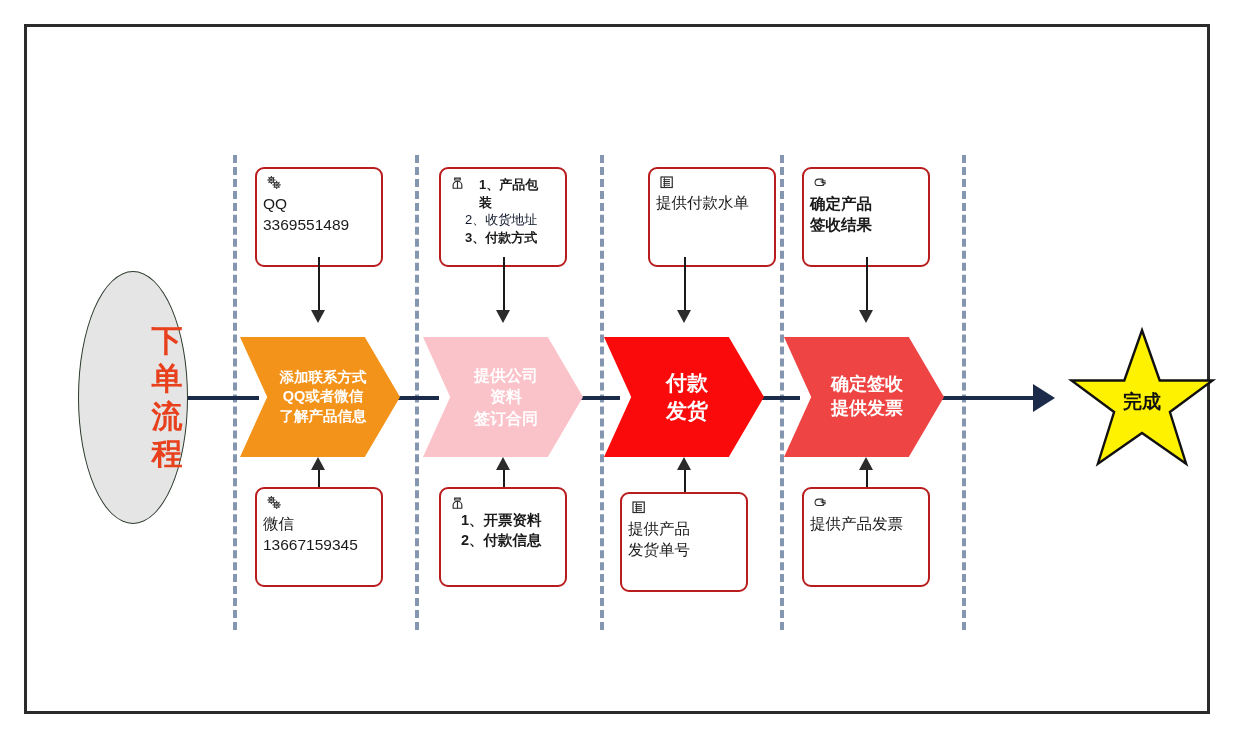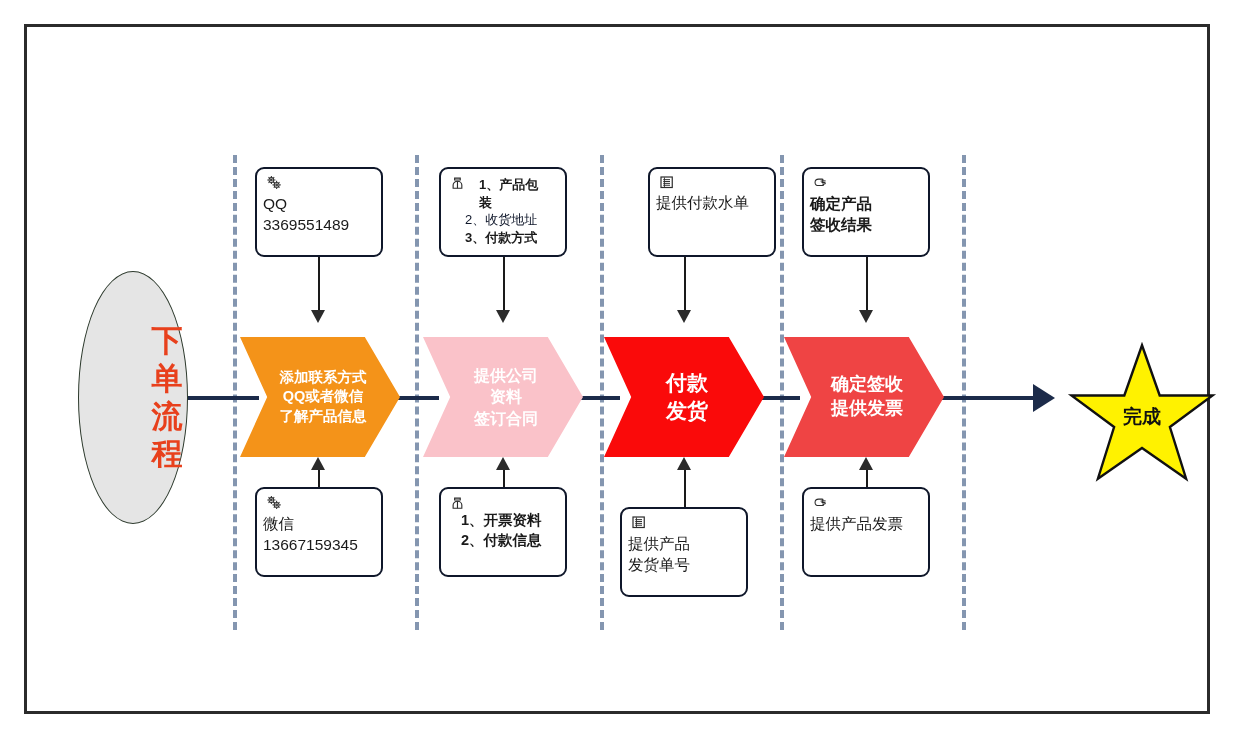--- a/index.html
+++ b/index.html
@@ -99,22 +99,22 @@
   .chev-2 { background: #fac2c9; }
   .chev-2 .ctext { font-size: 16px; }
   .chev-3 { background: #fa0a0a; }
   .chev-3 .ctext { font-size: 21px; }
   .chev-4 { background: #ef4444; }
   .chev-4 .ctext { font-size: 18px; }
   
   .note {
     position: absolute;
     width: 128px;
-    height: 90px;
-    border: 2px solid #0f172a;
+    height: 100px;
+    border: 2px solid #b91c1c;
     border-radius: 9px;
     background: #ffffff;
     box-sizing: border-box;
     padding: 5px 18px 6px 6px;
   }
   .note .nicon {
     position: absolute;
     left: 7px;
     top: 5px;
     width: 20px;
@@ -163,21 +163,21 @@
     position: absolute;
     width: 0; height: 0;
     border-left: 7px solid transparent;
     border-right: 7px solid transparent;
     border-bottom: 13px solid #2b2b2b;
   }
   
   #finish-star {
     position: absolute;
     left: 1040px;
-    top: 315px;
+    top: 300px;
     width: 150px;
     height: 143px;
     font-family: Liberation Mono, monospace;
   }
   #finish-star .star-label {
     position: absolute;
     left: 0;
     top: 62px;
     width: 150px;
     text-align: center;
@@ -323,21 +323,21 @@
 
     <div class="chevron chev-3" style="left:577px;">
       <div class="ctext">
         <div>付款</div>
         <div>发货</div>
       </div>
     </div>
 
     <div class="vconn" style="left:657px; top:442px; height:55px;"></div>
     <div class="vhead-up" style="left:650px; top:430px;"></div>
-    <div class="note" style="left:593px; top:480px;font-family:Liberation Serif, serif;">
+    <div class="note" style="left:593px; top:465px;font-family:Liberation Serif, serif;">
       <span class="nicon">
         <svg viewBox="0 0 24 24" width="20" height="18">
           <rect x="4" y="4" width="15" height="14" fill="none" stroke="#2b2b2b" stroke-width="1.6"></rect>
           <g stroke="#2b2b2b" stroke-width="1.3">
             <path d="M7 7.5h9M7 10h9M7 12.5h9M7 15h9"></path>
           </g>
           <path d="M8.6 4.6v12.8" stroke="#2b2b2b" stroke-width="1.2"></path>
         </svg>
       </span>
       <div class="ntext big">

